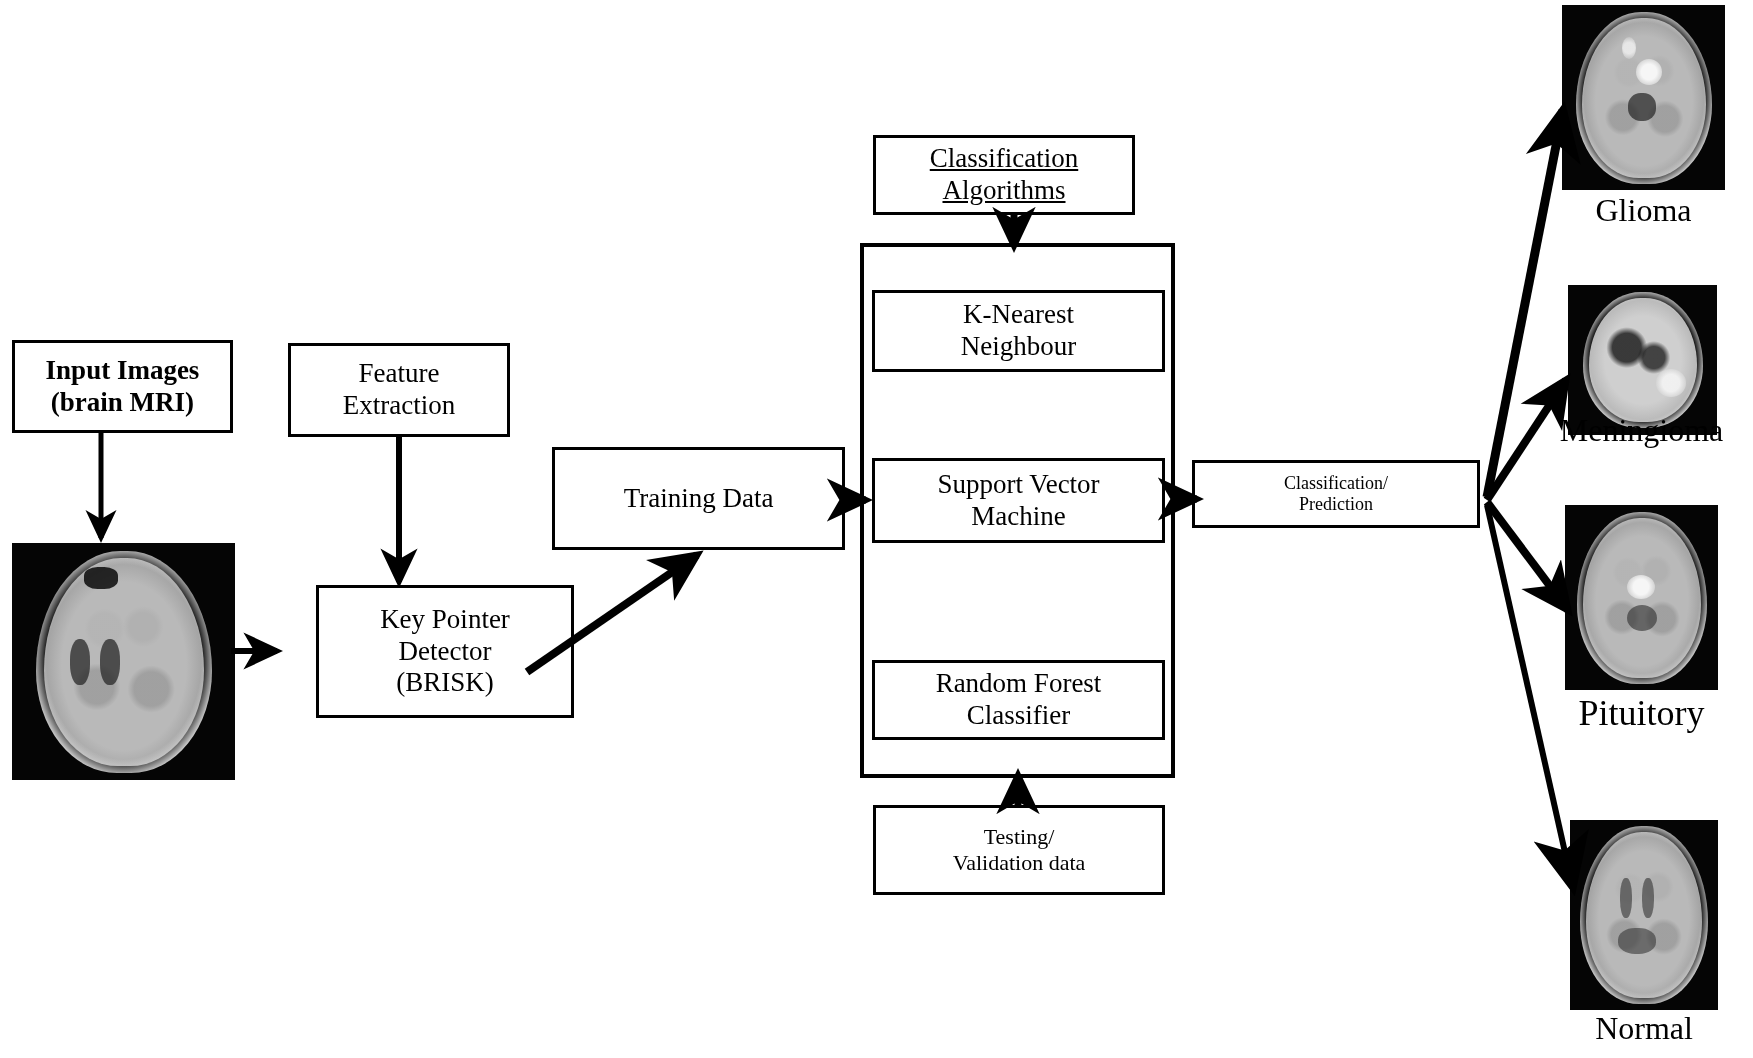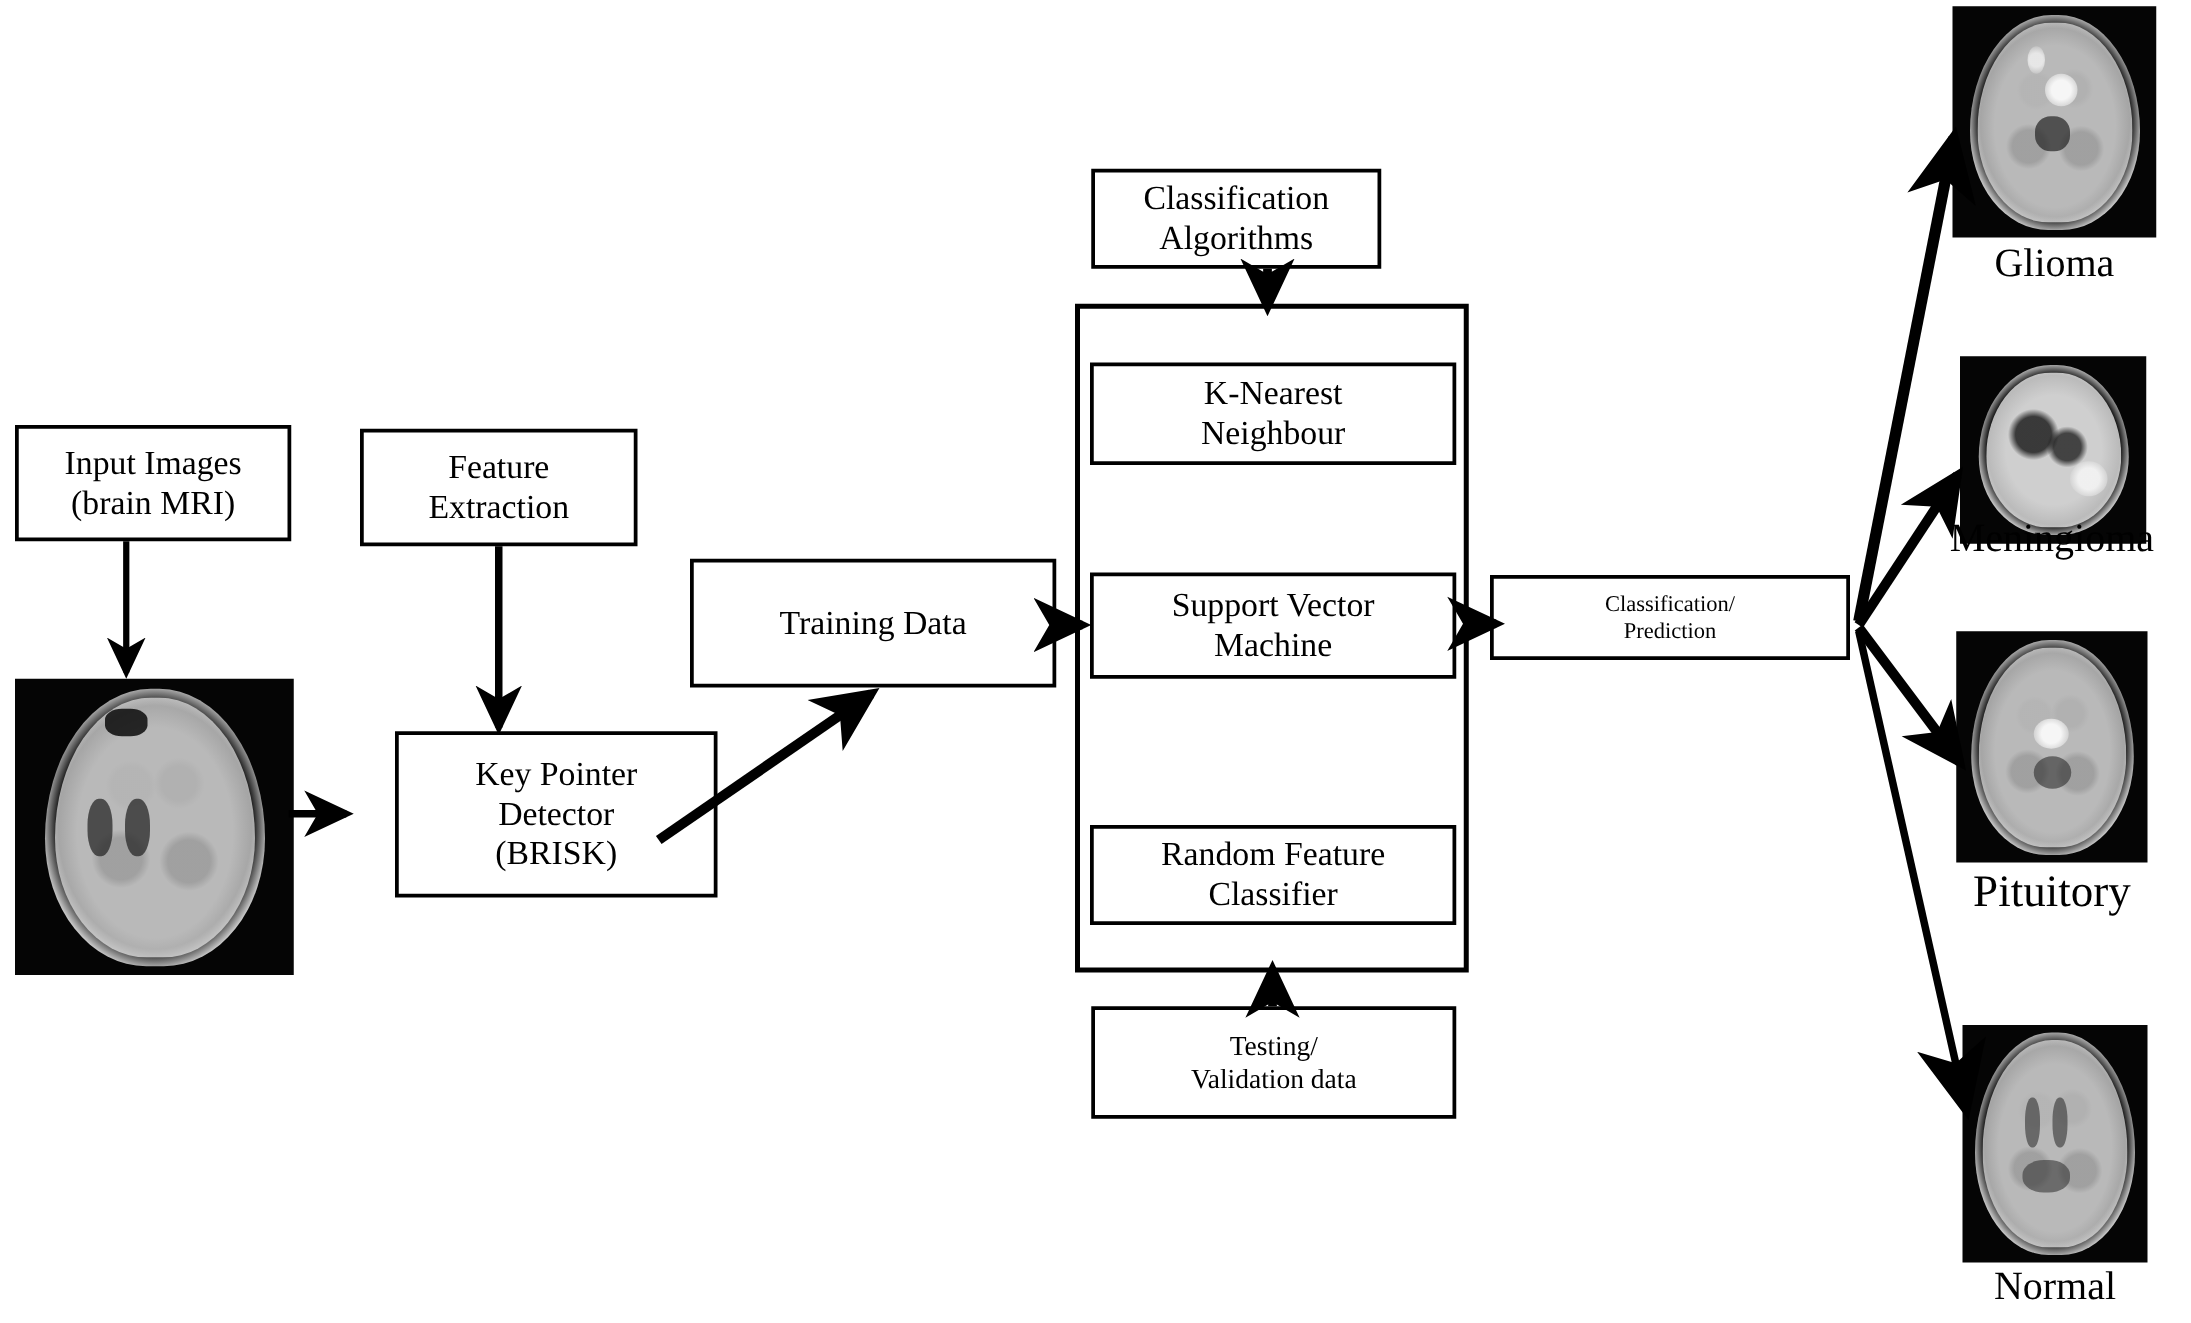--- a/index.html
+++ b/index.html
@@ -115,21 +115,21 @@
     <line x1="1018" y1="805" x2="1018" y2="775" stroke="#000" stroke-width="7" marker-end="url(#ahBig)"></line>
 
     <line x1="1172" y1="499" x2="1197" y2="499" stroke="#000" stroke-width="7" marker-end="url(#ahBig)"></line>
 
     <line x1="1487" y1="497" x2="1563" y2="110" stroke="#000" stroke-width="9" marker-end="url(#ahBig)"></line>
     <line x1="1487" y1="500" x2="1566" y2="380" stroke="#000" stroke-width="8" marker-end="url(#ahBig)"></line>
     <line x1="1487" y1="502" x2="1568" y2="610" stroke="#000" stroke-width="8" marker-end="url(#ahBig)"></line>
     <line x1="1487" y1="505" x2="1573" y2="888" stroke="#000" stroke-width="6" marker-end="url(#ahThin)"></line>
   </svg>
 
-  <div class="node" style="left:12px;top:340px;width:221px;height:93px;font-size:27px;">
+  <div class="node" style="left:12px;top:340px;width:221px;height:93px;font-size:27px;font-weight:bold;">
     <span class="lbl">Input Images
 (brain MRI)</span>
   </div>
 
   <div class="node" style="left:288px;top:343px;width:222px;height:94px;font-size:27px;">
     <span class="lbl">Feature
 Extraction</span>
   </div>
 
   <div class="mri" style="left:12px;top:543px;width:223px;height:237px;">
@@ -143,39 +143,39 @@
   <div class="node" style="left:272px;top:585px;width:258px;height:133px;font-size:27px;margin-left:44px;">
     <span class="lbl">Key Pointer
 Detector
 (BRISK)</span>
   </div>
 
   <div class="node" style="left:552px;top:447px;width:293px;height:103px;font-size:27px;">
     <span class="lbl">Training Data</span>
   </div>
 
-  <div class="node" style="left:873px;top:135px;width:232px;height:80px;font-size:27px;">
+  <div class="node" style="left:873px;top:135px;width:262px;height:80px;font-size:27px;text-decoration:underline;">
     <span class="lbl">Classification
 Algorithms</span>
   </div>
 
   <div class="container" style="left:860px;top:243px;width:315px;height:535px;"></div>
 
   <div class="node" style="left:872px;top:290px;width:293px;height:82px;font-size:27px;">
     <span class="lbl">K-Nearest
 Neighbour</span>
   </div>
 
   <div class="node" style="left:872px;top:458px;width:293px;height:85px;font-size:27px;">
     <span class="lbl">Support Vector
 Machine</span>
   </div>
 
   <div class="node" style="left:872px;top:660px;width:293px;height:80px;font-size:27px;">
-    <span class="lbl">Random Feature
+    <span class="lbl">Random Forest
 Classifier</span>
   </div>
 
   <div class="node" style="left:873px;top:805px;width:292px;height:90px;font-size:22px;">
     <span class="lbl">Testing/
 Validation data</span>
   </div>
 
   <div class="node" style="left:1192px;top:460px;width:288px;height:68px;font-size:18px;font-family:Liberation Serif, serif;">
     <span class="lbl">Classification/

